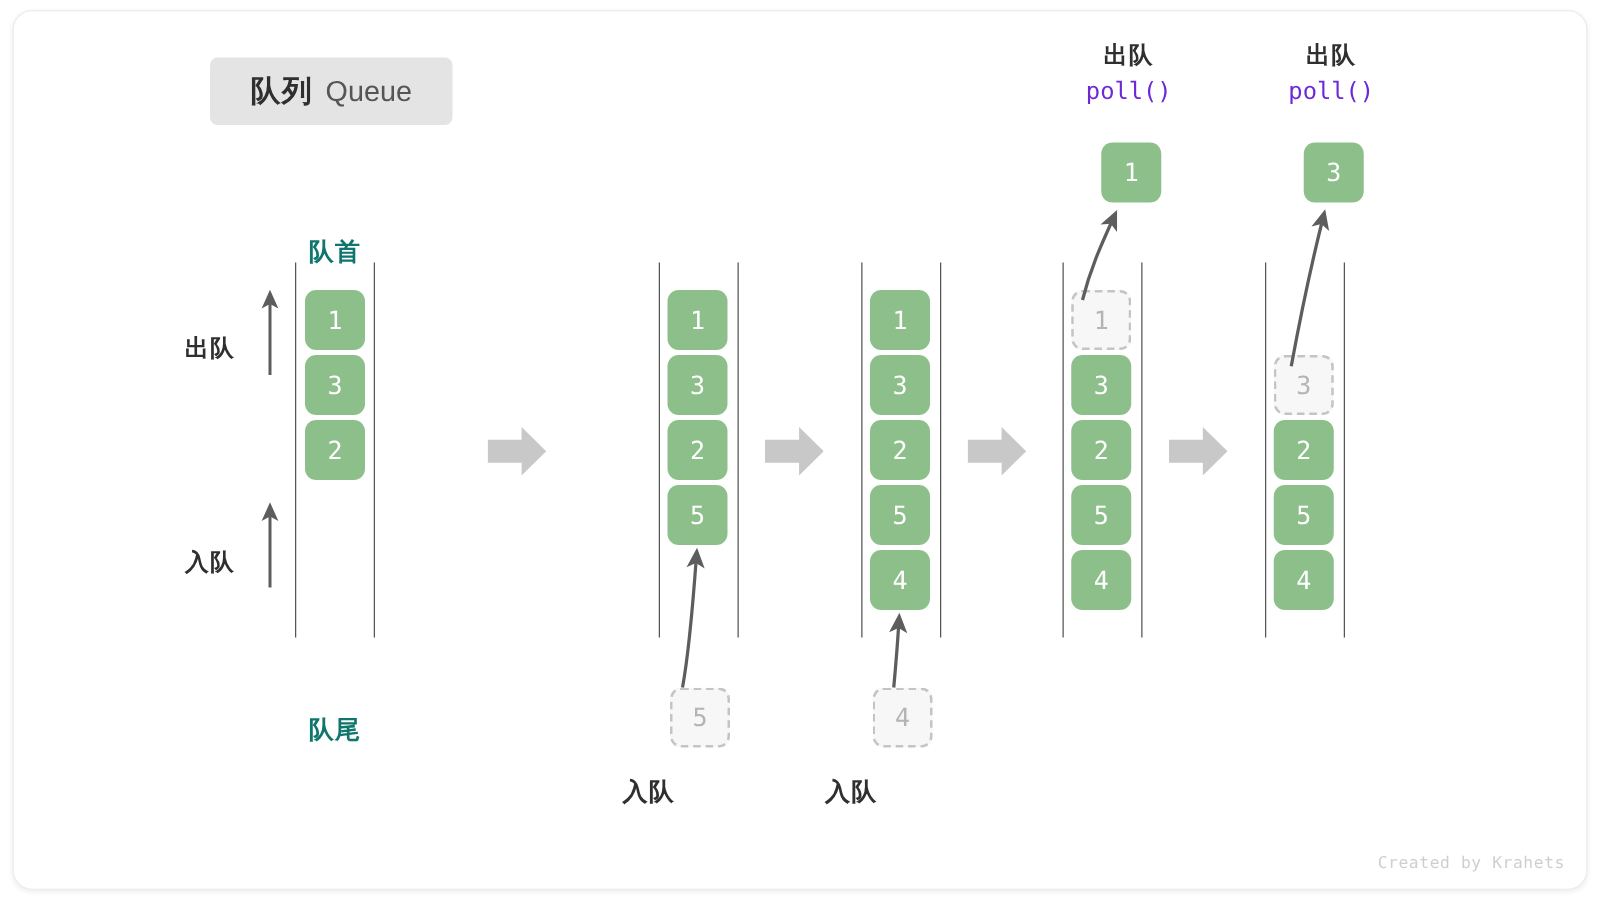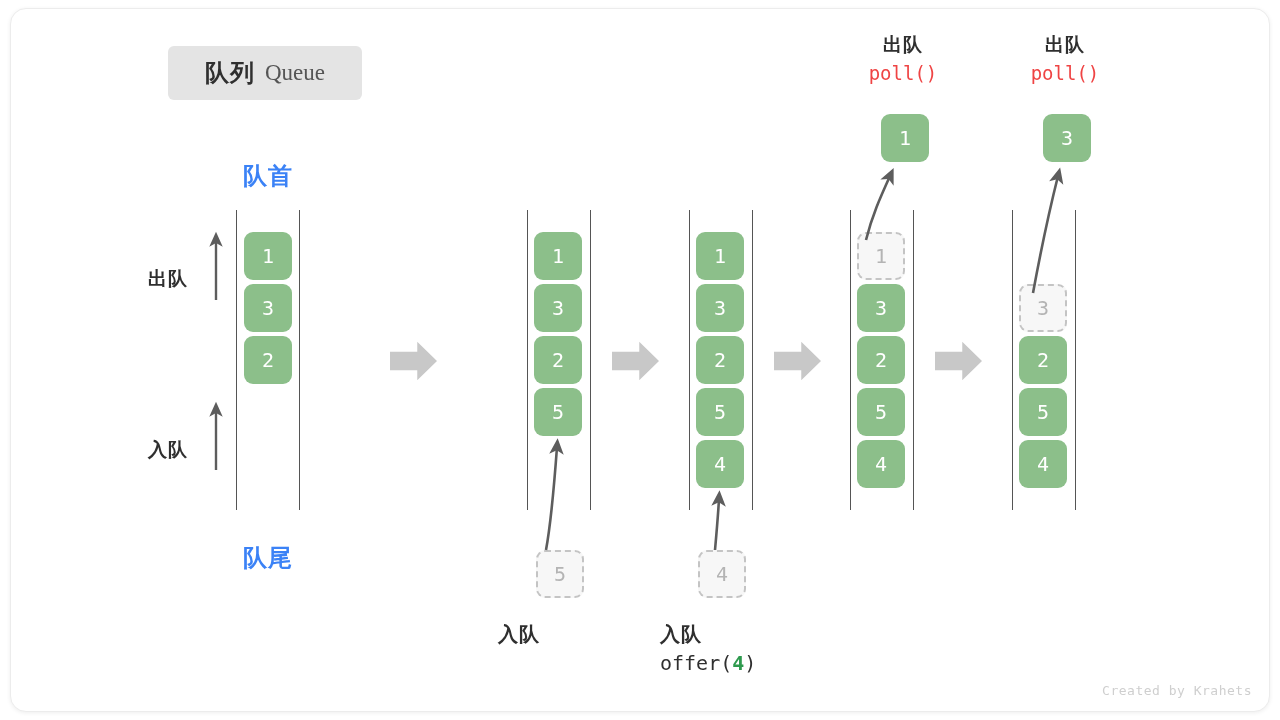--- a/index.html
+++ b/index.html
@@ -3,37 +3,37 @@
 <meta charset="utf-8">
 <style>
   html,body{margin:0;padding:0;background:#ffffff;}
   body{width:1280px;height:720px;font-family:"Liberation Sans","DejaVu Sans",sans-serif;overflow:hidden;}
   .card{position:absolute;left:10px;top:8px;width:1258px;height:702px;background:#fff;border:1px solid #ececec;border-radius:16px;box-shadow:0 1px 4px rgba(0,0,0,.07);}
   .stage{position:absolute;left:0;top:0;width:1280px;height:720px;}
 
   .badge{position:absolute;left:168px;top:46px;width:194px;height:54px;background:#e4e4e4;border-radius:6px;
          display:flex;align-items:center;justify-content:center;gap:10px;}
   .badge .cn{font-size:24px;font-weight:bold;color:#2f2f2f;letter-spacing:1px;}
-  .badge .en{font-family:Liberation Serif, serif;font-size:23px;color:#555;}
+  .badge .en{font-family:Liberation Sans, sans-serif;font-size:23px;color:#555;}
 
-  .hdr{position:absolute;font-size:24px;font-weight:bold;color:#3b82f6;letter-spacing:1px;text-align:center;}
+  .hdr{position:absolute;font-size:20px;font-weight:bold;color:#0f766e;letter-spacing:1px;text-align:center;margin-top:28px;}
 
   .rail{position:absolute;width:1px;background:#555;}
   .box{position:absolute;width:48px;height:48px;border-radius:9px;background:#8cbf8a;
        color:#fff;font-size:20px;display:flex;align-items:center;justify-content:center;
        font-family:"DejaVu Sans Mono","Liberation Mono",monospace;}
   .box.ghost{background:#f7f7f7;border:2px dashed #c4c4c4;color:#b4b4b4;box-sizing:border-box;}
 
   .label{position:absolute;text-align:center;line-height:1.45;}
   .label .cn{font-size:20px;font-weight:bold;color:#2f2f2f;letter-spacing:1px;}
   .label .code{font-family:"DejaVu Sans Mono","Liberation Mono",monospace;font-size:20px;color:#2f2f2f;}
   .label .code .num{color:#2e9a4e;font-weight:bold;}
   .toplabel{position:absolute;text-align:center;line-height:1.55;}
   .toplabel .cn{font-size:19px;font-weight:bold;color:#2f2f2f;letter-spacing:1px;}
-  .toplabel .code{font-family:"DejaVu Sans Mono","Liberation Mono",monospace;font-size:19px;color:#ef4444;}
+  .toplabel .code{font-family:"DejaVu Sans Mono","Liberation Mono",monospace;font-size:19px;color:#6d28d9;}
 
   .sidelabel{position:absolute;font-size:19px;font-weight:bold;color:#2f2f2f;letter-spacing:1px;}
 
   svg.ov{position:absolute;left:0;top:0;width:1280px;height:720px;pointer-events:none;}
 
   .credit{position:absolute;right:28px;bottom:22px;font-family:"DejaVu Sans Mono","Liberation Mono",monospace;
           font-size:13px;color:#cfcfcf;letter-spacing:.5px;}
 </style>
 </head>
 <body>
@@ -71,21 +71,20 @@
     <div class="box" style="left: 1019px; top: 336px;">2</div>
     <div class="box" style="left: 1019px; top: 388px;">5</div>
     <div class="box" style="left: 1019px; top: 440px;">4</div>
     <div class="box ghost" style="left: 536px; top: 550px;">5</div>
     <div class="label" style="left: 474px; top: 620px; width: 170px; text-align: left; padding-left: 24px;">
       <div class="cn">入队</div>
     </div>
     <div class="box ghost" style="left: 698px; top: 550px;">4</div>
     <div class="label" style="left: 636px; top: 620px; width: 170px; text-align: left; padding-left: 24px;">
       <div class="cn">入队</div>
-      <div class="code">offer(<span class="num">4</span>)</div>
     </div>
     <div class="box" style="left: 881px; top: 114px;">1</div>
     <div class="toplabel" style="left: 823px; top: 30px; width: 160px;">
       <div class="cn">出队</div>
       <div class="code">poll()</div>
     </div>
     <div class="box" style="left: 1043px; top: 114px;">3</div>
     <div class="toplabel" style="left: 985px; top: 30px; width: 160px;">
       <div class="cn">出队</div>
       <div class="code">poll()</div>

